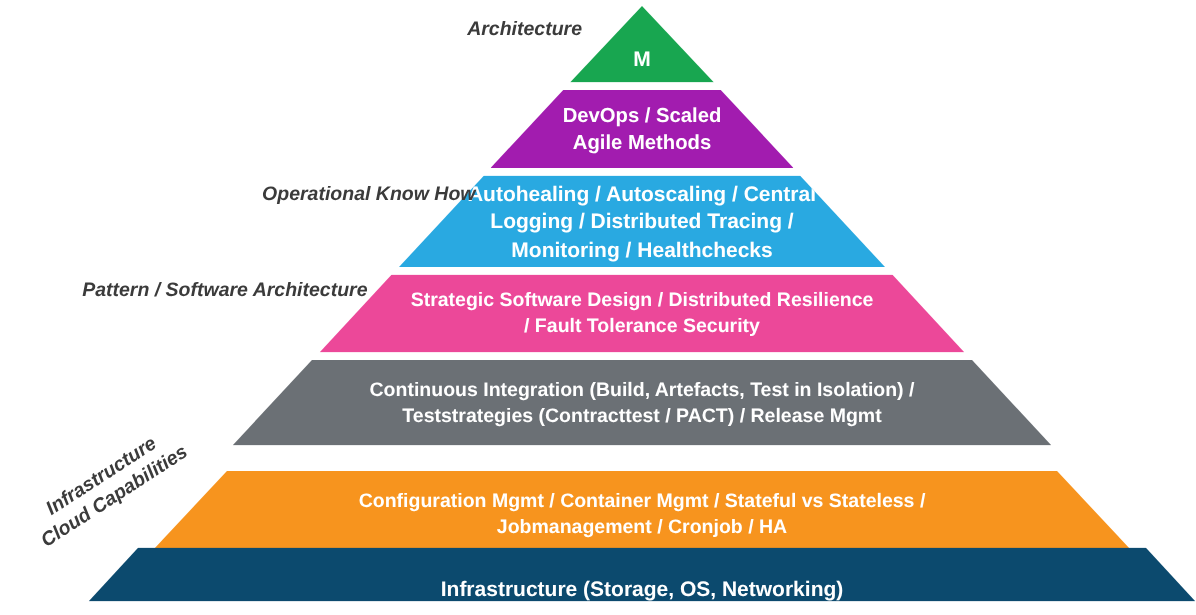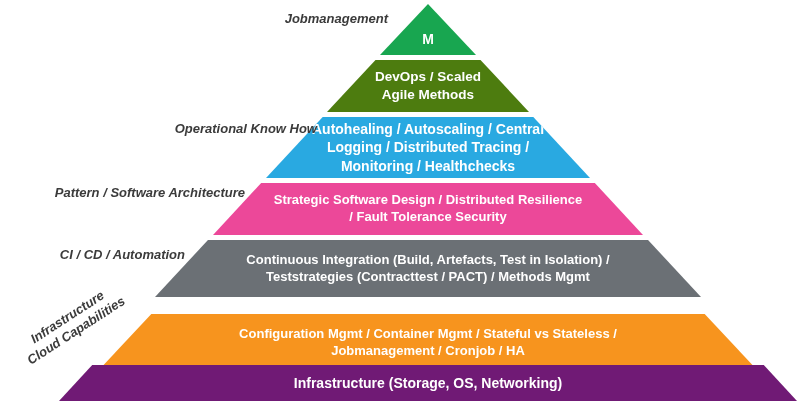--- a/index.html
+++ b/index.html
@@ -71,50 +71,49 @@
 </style>
 </head>
 <body>
 
 <div class="stage">
 
   <div class="layer l1" style="background-color: rgb(24, 166, 80);">
     <span class="layer-text">M</span>
   </div>
 
-  <div class="layer l2" style="background-color: #4d7c0f; justify-content: center;">
+  <div class="layer l2" style="background-color: #a21caf; justify-content: center;">
     <span class="layer-text">DevOps / Scaled
 Agile Methods</span>
   </div>
 
   <div class="layer l3" style="background-color: rgb(41, 169, 225);">
     <span class="layer-text">Autohealing / Autoscaling / Central
 Logging / Distributed Tracing /
 Monitoring / Healthchecks</span>
   </div>
 
   <div class="layer l4" style="background-color: #ec4899;">
     <span class="layer-text">Strategic Software Design / Distributed Resilience
 / Fault Tolerance Security</span>
   </div>
 
   <div class="layer l5" style="background-color: rgb(107, 112, 117);">
     <span class="layer-text">Continuous Integration (Build, Artefacts, Test in Isolation) /
-Teststrategies (Contracttest / PACT) /  Methods Mgmt</span>
+Teststrategies (Contracttest / PACT) /  Release Mgmt</span>
   </div>
 
   <div class="layer l6" style="background-color: rgb(247, 148, 30);">
     <span class="layer-text">Configuration Mgmt / Container Mgmt / Stateful vs Stateless /
 Jobmanagement / Cronjob  / HA</span>
   </div>
 
-  <div class="layer l7" style="background-color: #701a75;">
+  <div class="layer l7" style="background-color: #0c4a6e; align-items: flex-end;">
     <span class="layer-text">Infrastructure (Storage, OS, Networking)</span>
   </div>
 
-  <div class="side-label lab1">Jobmanagement</div>
+  <div class="side-label lab1">Architecture</div>
   <div class="side-label lab3">Operational Know How</div>
   <div class="side-label lab4">Pattern / Software Architecture</div>
-  <div class="side-label lab5">CI / CD / Automation</div>
   <div class="side-label lab6">Infrastructure
 Cloud Capabilities</div>
 
 </div>
 
 </body></html>

